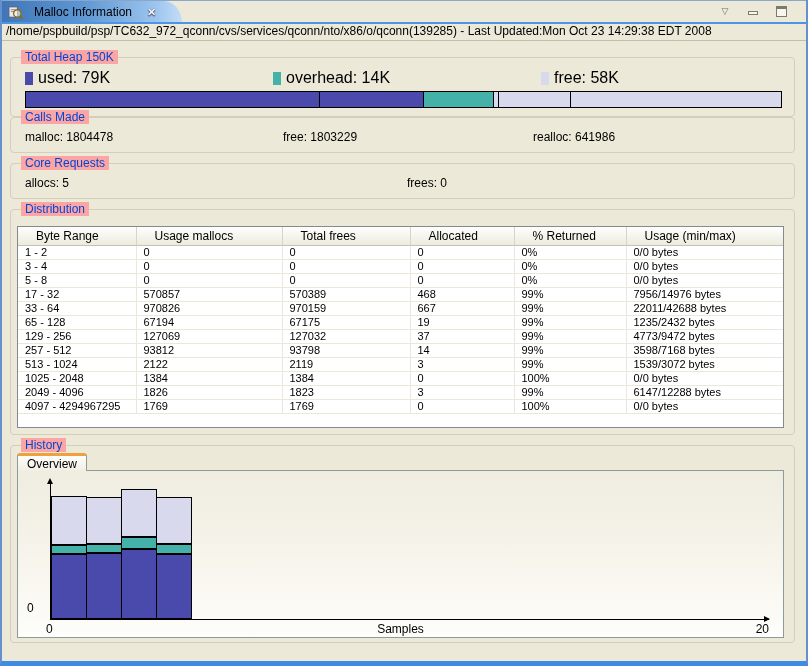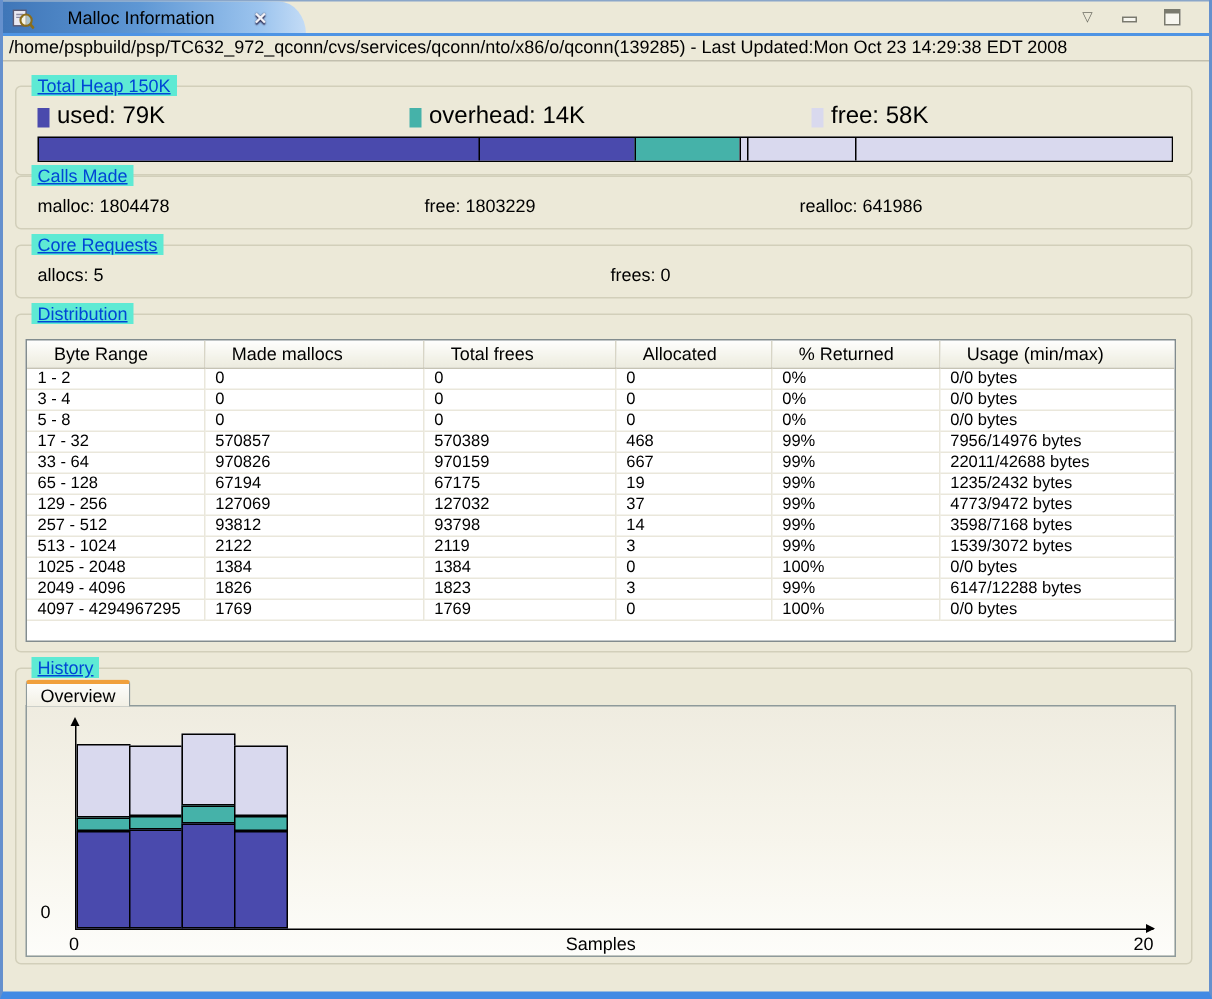--- a/index.html
+++ b/index.html
@@ -9,21 +9,21 @@
   .window {
     position:relative; width:808px; height:666px; background:#ece9d8;
     border-left:2px solid #6590cd; border-right:2px solid #6590cd; border-bottom:5px solid #418ae4;
     overflow:hidden;
   }
 
   
   .tabstrip { position:relative; height:22px; background:#ece9d8; border-top:1px solid #8aa6c9; }
   .tabstrip::after { content:""; position:absolute; left:0; right:0; bottom:-2px; height:2px; background:#4e94e4; }
   .view-tab {
-    position:absolute; left:0; top:0; height:22px; display:flex; align-items:center; gap:22px;
+    position:absolute; left:0; top:0; height:22px; display:flex; align-items:center; gap:11px;
     padding:0 26px 0 6px; cursor:default;
     background:linear-gradient(90deg,#3f76b8 0%, #5e97d4 45%, #9cc4ee 85%, #c4dcf6 100%);
     border-radius:0 18px 0 0 / 0 22px 0 0;
   }
   .tab-title { color:#000; font-size:12px; white-space:nowrap; }
   .tab-close { font-size:11px; font-weight:bold; color:#f2f2f8; text-shadow:0 0 1px #3a3a52, 0 1px 1px #30305a; margin-left:4px; cursor:pointer; }
   .view-controls { position:absolute; right:18px; top:3px; display:flex; gap:14px; align-items:center; }
   .ctrl { display:inline-flex; align-items:center; justify-content:center; width:14px; height:14px; cursor:pointer; }
   .tri { font-size:9px; color:#6e6e64; line-height:1; }
   .minbar { width:10px; height:4px; border:1px solid #7a7a6e; background:#f7f6ef; margin-top:4px; }
@@ -32,22 +32,22 @@
   
   .pathbar {
     height:19px; line-height:18px; padding-left:4px; background:#ece9d8;
     border-bottom:1px solid #c2bfae; font-size:12px; white-space:nowrap; overflow:hidden;
   }
 
   
   .content { position:relative; padding-top:8px; }
   .group { position:relative; border:1px solid #d2cfba; border-radius:4px; margin:0 11px 0 8px; background:#ece9d8; }
   .group-caption {
-    position:absolute; top:-8px; left:10px; padding:0 4px; background:#5eead4;
-    color:#0046d5; font-size:12px; white-space:nowrap;text-decoration:underline;
+    position:absolute; top:-8px; left:10px; padding:0 4px; background:#fca5a5;
+    color:#0046d5; font-size:12px; white-space:nowrap;
   }
   .g-heap  { margin-top:8px;  height:60px; }
   .g-calls { margin-top:0; height:36px; }
   .g-core  { margin-top:10px; height:36px; }
   .g-dist  { margin-top:10px; height:226px; }
   .g-hist  { margin-top:10px; height:198px; }
 
   
   .legend-item { position:absolute; top:11px; display:flex; align-items:center; gap:5px; font-size:16px; }
   .legend-item:nth-child(1){ left:14px; }
@@ -195,21 +195,21 @@
               <col class="c1">
               <col class="c2">
               <col class="c3">
               <col class="c4">
               <col class="c5">
               <col class="c6">
             </colgroup>
           <thead>
               <tr>
                 <th>Byte Range</th>
-                <th>Made mallocs</th>
+                <th>Usage mallocs</th>
                 <th>Total frees</th>
                 <th>Allocated</th>
                 <th>% Returned</th>
                 <th>Usage (min/max)</th>
               </tr>
             </thead>
           <tbody>
               <tr>
                 <td>1 - 2</td>
                 <td>0</td>

